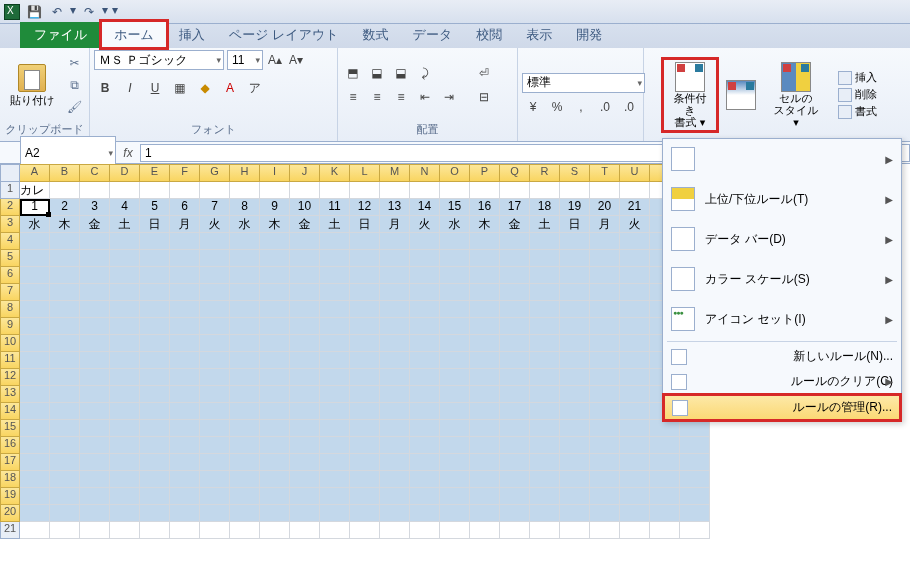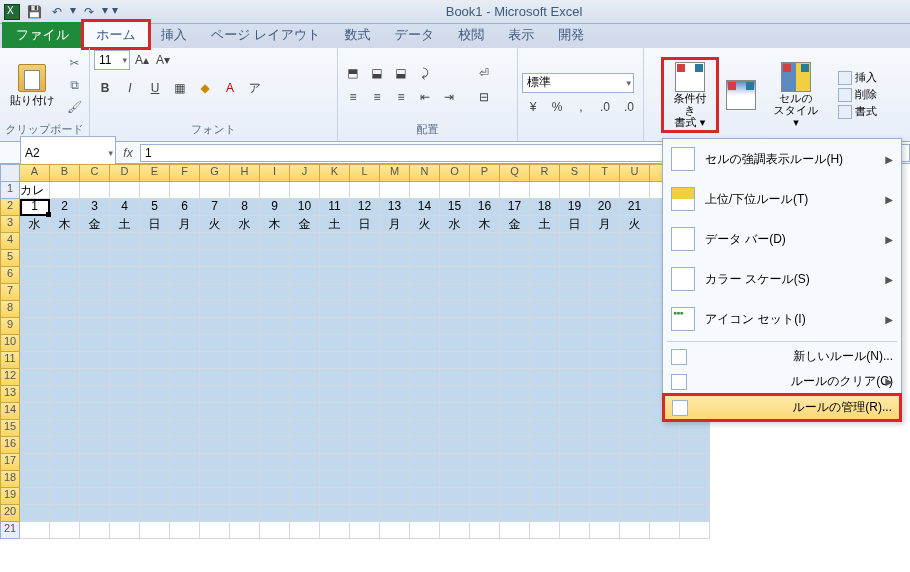--- a/index.html
+++ b/index.html
@@ -8,21 +8,21 @@
 
 .titlebar { height: 24px; background: linear-gradient(#e8edf5, #d7e0ee); display: flex; align-items: center; border-bottom: 1px solid #9bafce; }
 .titlebar .excel-icon { width: 16px; height: 16px; margin-left: 4px; background: #1f6b3a; border: 1px solid #0d4020; position: relative; }
 .titlebar .excel-icon::after { content: "X"; color: #fff; font-size: 10px; position: absolute; left: 2px; top: 0; }
 .titlebar .qat { display: flex; gap: 4px; margin-left: 6px; }
 .titlebar .qat-btn { width: 18px; height: 18px; display: flex; align-items: center; justify-content: center; color: #3b5478; }
 .titlebar .qat-sep { width: 6px; height: 18px; color: #3b5478; }
 .titlebar .title { flex: 1; text-align: center; color: #3d5a80; font-size: 13px; }
 
 
-.tabs { height: 24px; display: flex; align-items: flex-end; background: linear-gradient(#d7e0ee, #cfd9e9); padding-left: 2px; }
+.tabs { height: 24px; display: flex; align-items: flex-end; background: linear-gradient(#d7e0ee, #cfd9e9); padding-left: 20px; }
 .tab { padding: 4px 12px; color: #3d5a80; cursor: pointer; font-size: 13px; }
 .tab.file { background: #1f8b3a; color: #fff; padding: 4px 14px; }
 .tab.active { background: #f6f9fd; border: 1px solid #9bafce; border-bottom: none; margin-top: 22px; }
 .tab.highlight-red { outline: 3px solid #d62828; outline-offset: -1px; }
 
 
 .ribbon { height: 94px; background: linear-gradient(#f6f9fd, #e8eef7); border-bottom: 1px solid #9bafce; display: flex; }
 .group { border-right: 1px solid #c7d3e5; display: flex; flex-direction: column; padding: 2px 4px; }
 .group-body { flex: 1; display: flex; align-items: center; gap: 4px; }
 .group-label { text-align: center; color: #5a6e8c; font-size: 11px; padding: 2px 0; position: relative; }
@@ -116,21 +116,20 @@
 <div class="titlebar">
   <div class="excel-icon"></div>
   <div class="qat">
     <div class="qat-btn">💾</div>
     <div class="qat-btn">↶</div>
     <div class="qat-sep">▾</div>
     <div class="qat-btn">↷</div>
     <div class="qat-sep">▾</div>
     <div class="qat-sep">▾</div>
   </div>
-  <div class="title">Book1 - Microsoft Excel</div>
 </div>
 
 <div class="tabs">
   <div class="tab file">ファイル</div>
   <div class="tab active highlight-red">ホーム</div>
   <div class="tab">挿入</div>
   <div class="tab">ページ レイアウト</div>
   <div class="tab">数式</div>
   <div class="tab">データ</div>
   <div class="tab">校閲</div>
@@ -150,20 +149,21 @@
         <div class="sm">⧉</div>
         <div class="sm">🖌</div>
       </div>
     </div>
     <div class="group-label">クリップボード</div>
   </div>
 
   <div class="group" style="width:248px">
     <div class="group-body" style="flex-direction:column; align-items:flex-start; gap:4px">
       <div class="font-row">
+        <div class="dd font-name">ＭＳ Ｐゴシック</div>
         <div class="dd font-size">11</div>
         <div class="pair-btn">A▴</div>
         <div class="pair-btn">A▾</div>
       </div>
       <div class="font-row2">
         <div class="pair-btn">
             <b>B</b>
           </div>
         <div class="pair-btn">
             <i>I</i>
@@ -201,21 +201,21 @@
         <div class="pair-btn" style="width:40px">⏎</div>
         <div class="pair-btn" style="width:40px">⊟</div>
       </div>
     </div>
     <div class="group-label">配置</div>
   </div>
 
   <div class="group" style="width:126px">
     <div class="group-body">
       <div class="num-col">
-        <div class="dd" style="width:112px">標準</div>
+        <div class="dd" style="width:123px">標準</div>
         <div class="align-row">
           <div class="pair-btn">¥</div>
           <div class="pair-btn">%</div>
           <div class="pair-btn">,</div>
           <div class="pair-btn">.0</div>
           <div class="pair-btn">.0</div>
         </div>
       </div>
     </div>
   </div>
@@ -836,21 +836,20 @@
         <div class="cell"></div>
         <div class="cell"></div>
       </div>
     </div>
   <div class="active-outline" style="top: 35px;"></div>
 </div>
 
 <div class="dropdown">
   <div class="item">
     <div class="mi red-blue"></div>
-    <span>セルの強調表示ルール(H)</span>
     <span class="arrow">▶</span>
   </div>
   <div class="item">
     <div class="mi" style="background:linear-gradient(#f0d040 50%,#fff 50%)"></div>
     <span>上位/下位ルール(T)</span>
     <span class="arrow">▶</span>
   </div>
   <div class="item">
     <div class="mi databar"></div>
     <span>データ バー(D)</span>

